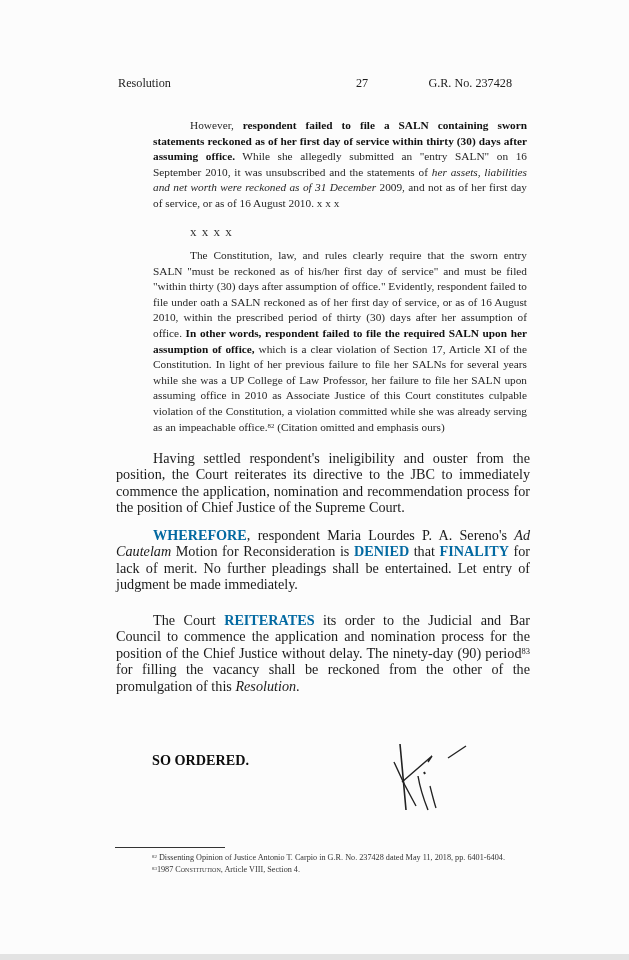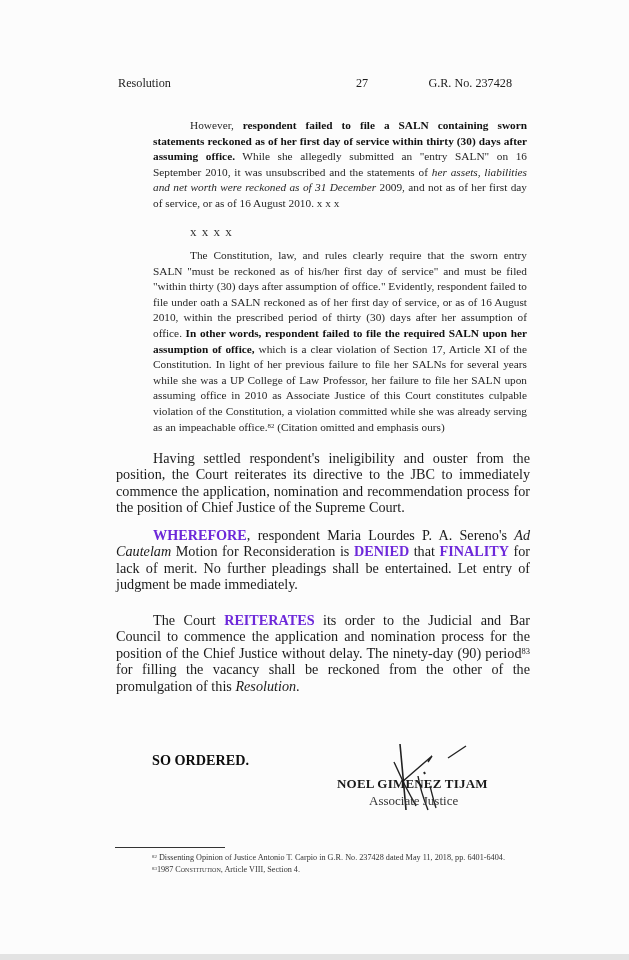--- a/index.html
+++ b/index.html
@@ -15,21 +15,21 @@
 
     .quote { position: absolute; left: 153px; width: 374px; font-size: 11.3px; line-height: 15.6px; text-align: justify; color: #262626; }
     .quote p { text-indent: 37px; }
     .quote b { color: #111; }
     #quote1 { top: 118px; }
     #xxxx { position: absolute; top: 224px; left: 190px; font-size: 13px; letter-spacing: 1px; color: #333; }
     #quote2 { top: 248px; }
 
     .body-para { position: absolute; left: 116px; width: 414px; font-size: 14.2px; line-height: 16.4px; text-align: justify; color: #1a1a1a; }
     .body-para p { text-indent: 37px; }
-    .body-para b { color: #6d28d9; }
+    .body-para b { color: #0369a1; }
     #para1 { top: 450px; }
     #para2 { top: 527px; }
     #para3 { top: 612px; }
     #so-ordered { position: absolute; left: 152px; top: 752px; font-size: 14.2px; font-weight: bold; color: #0d0d0d; }
 
     .sig { position: absolute; left: 337px; top: 776px; width: 170px; }
     .sig-name { font-size: 13px; font-weight: bold; color: #1a1a1a; letter-spacing: 0.2px; }
     .sig-title { position: absolute; left: 32px; top: 17px; font-size: 13px; color: #333; white-space: nowrap; }
     .sig-svg { position: absolute; left: 390px; top: 736px; }
 
@@ -77,24 +77,20 @@
   <svg class="sig-svg" width="90" height="80" viewBox="0 0 90 80">
     <path d="M10 8 C 12 30, 14 50, 16 74" stroke="#222" stroke-width="1.6" fill="none"></path>
     <path d="M4 26 C 10 40, 18 56, 26 70" stroke="#222" stroke-width="1.4" fill="none"></path>
     <path d="M12 46 L 42 20 L 38 26" stroke="#222" stroke-width="1.4" fill="none"></path>
     <path d="M28 40 C 30 52, 34 64, 38 74" stroke="#222" stroke-width="1.4" fill="none"></path>
     <path d="M34 36 l1 2" stroke="#222" stroke-width="2" fill="none"></path>
     <path d="M40 50 C 42 58, 44 66, 46 72" stroke="#222" stroke-width="1.3" fill="none"></path>
     <path d="M58 22 L 76 10" stroke="#222" stroke-width="1.4" fill="none"></path>
   </svg>
 
-  <div class="sig">
-    <div class="sig-name">NOEL GIMENEZ TIJAM</div>
-    <div class="sig-title">Associate Justice</div>
-  </div>
 
   <div class="fn-rule"></div>
 
   <div class="footnotes">
     <p><sup>82</sup><span> Dissenting Opinion of Justice Antonio T. Carpio in G.R. No. 237428 dated May 11, 2018, pp. 6401-6404.</span></p>
     <p><sup>83</sup><span>1987 </span><span class="sc">Constitution</span><span>, Article VIII, Section 4.</span></p>
   </div>
 
 </div>
 <div class="bottom-bar"></div>

